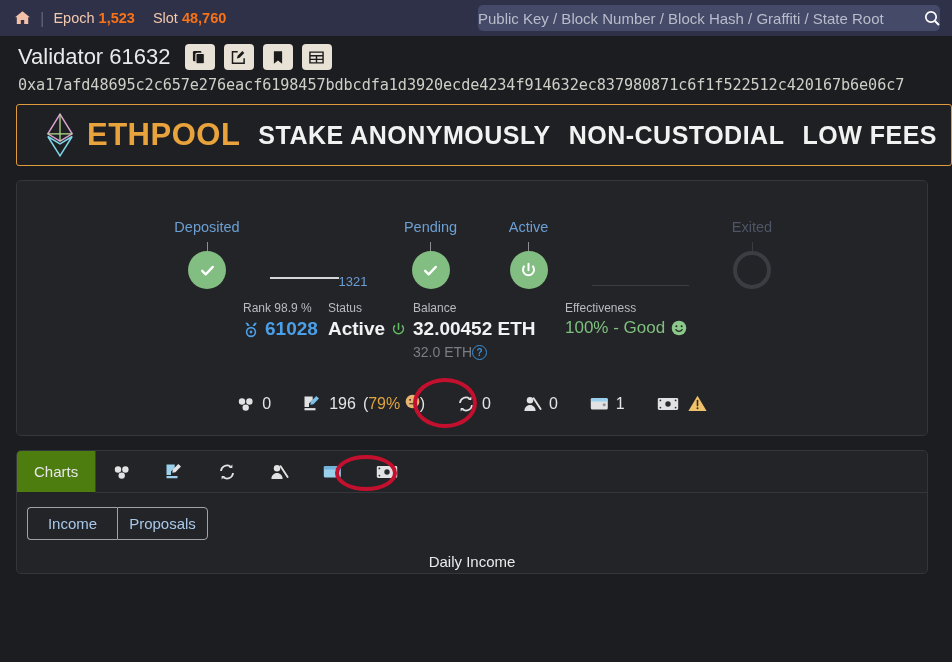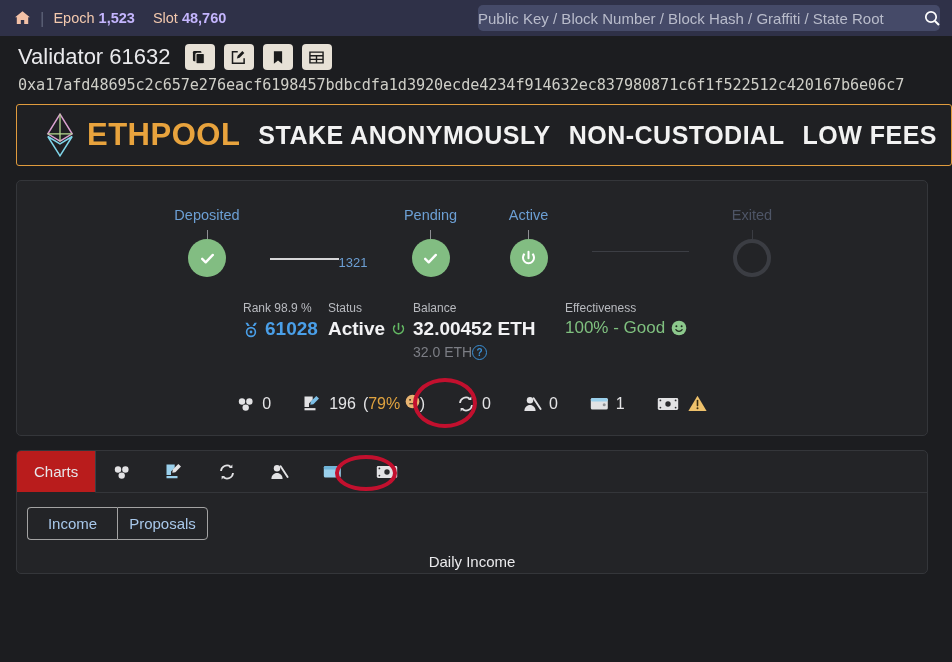--- a/index.html
+++ b/index.html
@@ -15,21 +15,21 @@
     height: 36px;
     background: #2f3148;
     display: flex;
     align-items: center;
     padding: 0 14px;
     position: relative;
   }
   .nav-home { color: #f3c1a7; font-size: 16px; line-height: 1; display: flex; align-items: center; }
   .nav-sep { color: #5d6178; margin: 0 9px; font-size: 17px; line-height: 1; }
   .nav-stat { color: #f4c9ae; font-size: 14.5px; margin-right: 18px; white-space: nowrap; }
-  .nav-stat b { color: #c4b5fd; font-weight: bold; }
+  .nav-stat b { color: #f97316; font-weight: bold; }
   .search-wrap {
     position: absolute; right: 12px; top: 5px;
     width: 462px; height: 26px;
     background: #454a68; border-radius: 5px;
     display: flex; align-items: center;
     padding: 0 0;
     overflow: hidden;
   }
   .search-input {
     flex: 1; background: transparent; border: none; outline: none;
@@ -87,21 +87,21 @@
   .card {
     margin: 14px 0 0 16px;
     width: 912px;
     background: #232427;
     border: 1px solid #34363a;
     border-radius: 5px;
     padding: 26px 0 22px 0;
   }
 
   
-  .timeline { display: flex; align-items: flex-start; padding: 0 140px 0 155px; position: relative; height: 82px; gap: 28px; }
+  .timeline { display: flex; align-items: flex-end; padding: 0 140px 0 155px; position: relative; height: 82px; gap: 28px; }
   .tl-node { display: flex; flex-direction: column; align-items: center; width: 70px; }
   .tl-label { font-size: 14.5px; margin-bottom: 7px; white-space: nowrap; }
   .tl-label.on { color: #6c9fd4; }
   .tl-label.off { color: #4e5566; }
   .tl-stem { width: 1px; height: 9px; background: #8d8d92; }
   .tl-stem.off { background: #3a3c42; }
   .tl-circle {
     width: 38px; height: 38px; border-radius: 50%;
     display: flex; align-items: center; justify-content: center;
   }
@@ -153,21 +153,21 @@
     height: 124px;
     overflow: hidden;
   }
   .tabbar { display: flex; align-items: stretch; border-bottom: 1px solid #34363a; height: 42px; position: relative; }
   .tab {
     display: flex; align-items: center; justify-content: center;
     padding: 0 17px; cursor: pointer;
     color: #e7e7ea; font-size: 15px;
   }
   .tab.active {
-    background: #b91c1c;
+    background: #4d7c0f;
     border-right: 1px solid #3d3f44;
     border-bottom: 1px solid #232427;
     margin-bottom: -1px;
   }
   .annot-b { left: 318px; top: 4px; width: 62px; height: 36px; }
 
   .btn-group { display: flex; margin: 14px 0 0 10px; width: 181px; }
   .bg-btn {
     flex: 1; text-align: center;
     padding: 7px 0;

